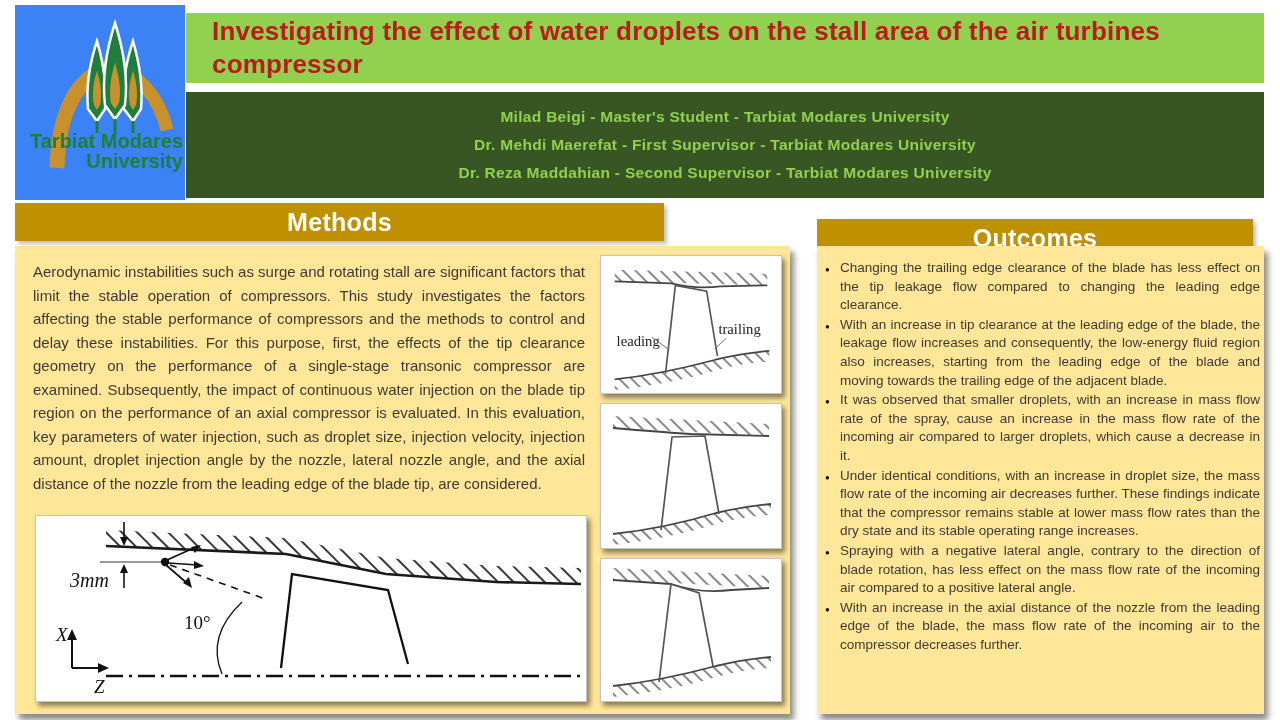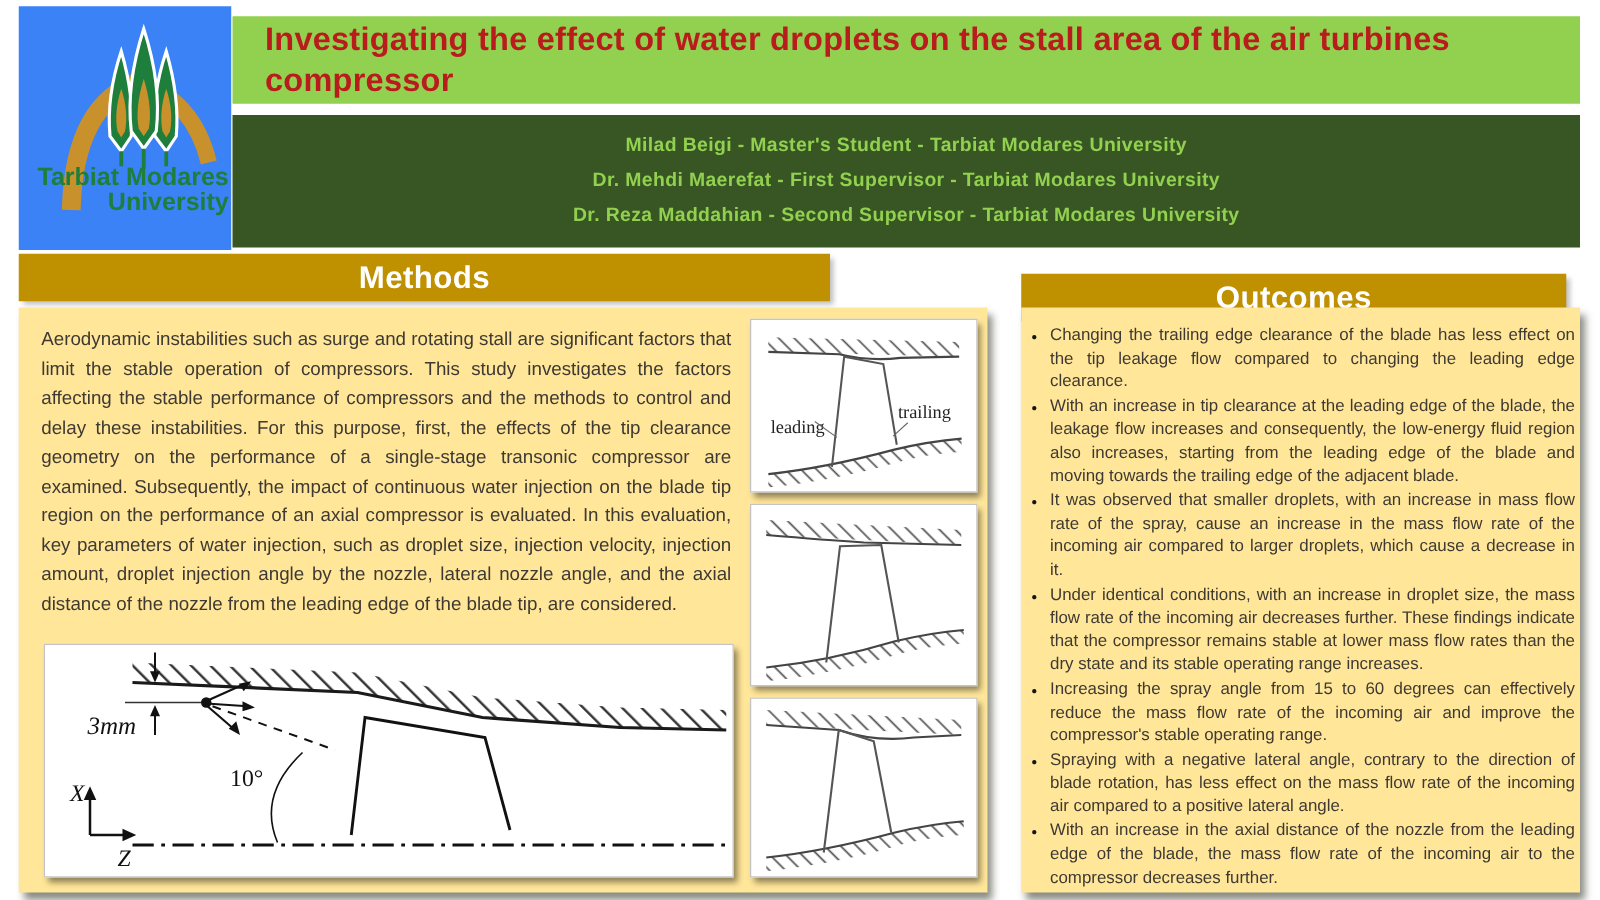--- a/index.html
+++ b/index.html
@@ -176,17 +176,16 @@
     </svg>
   </div>
 </div>
 
 <div class="abs panel" id="outcomes-panel">
   <ul id="outcomes-list">
     <li>Changing the trailing edge clearance of the blade has less effect on the tip leakage flow compared to changing the leading edge clearance.</li>
     <li>With an increase in tip clearance at the leading edge of the blade, the leakage flow increases and consequently, the low-energy fluid region also increases, starting from the leading edge of the blade and moving towards the trailing edge of the adjacent blade.</li>
     <li>It was observed that smaller droplets, with an increase in mass flow rate of the spray, cause an increase in the mass flow rate of the incoming air compared to larger droplets, which cause a decrease in it.</li>
     <li>Under identical conditions, with an increase in droplet size, the mass flow rate of the incoming air decreases further. These findings indicate that the compressor remains stable at lower mass flow rates than the dry state and its stable operating range increases.</li>
-    <li>Increasing the spray angle from 15 to 60 degrees can effectively reduce the mass flow rate of the incoming air and improve the compressor's stable operating range.</li>
     <li>Spraying with a negative lateral angle, contrary to the direction of blade rotation, has less effect on the mass flow rate of the incoming air compared to a positive lateral angle.</li>
     <li>With an increase in the axial distance of the nozzle from the leading edge of the blade, the mass flow rate of the incoming air to the compressor decreases further.</li>
   </ul>
 </div>
 
 </body></html>

